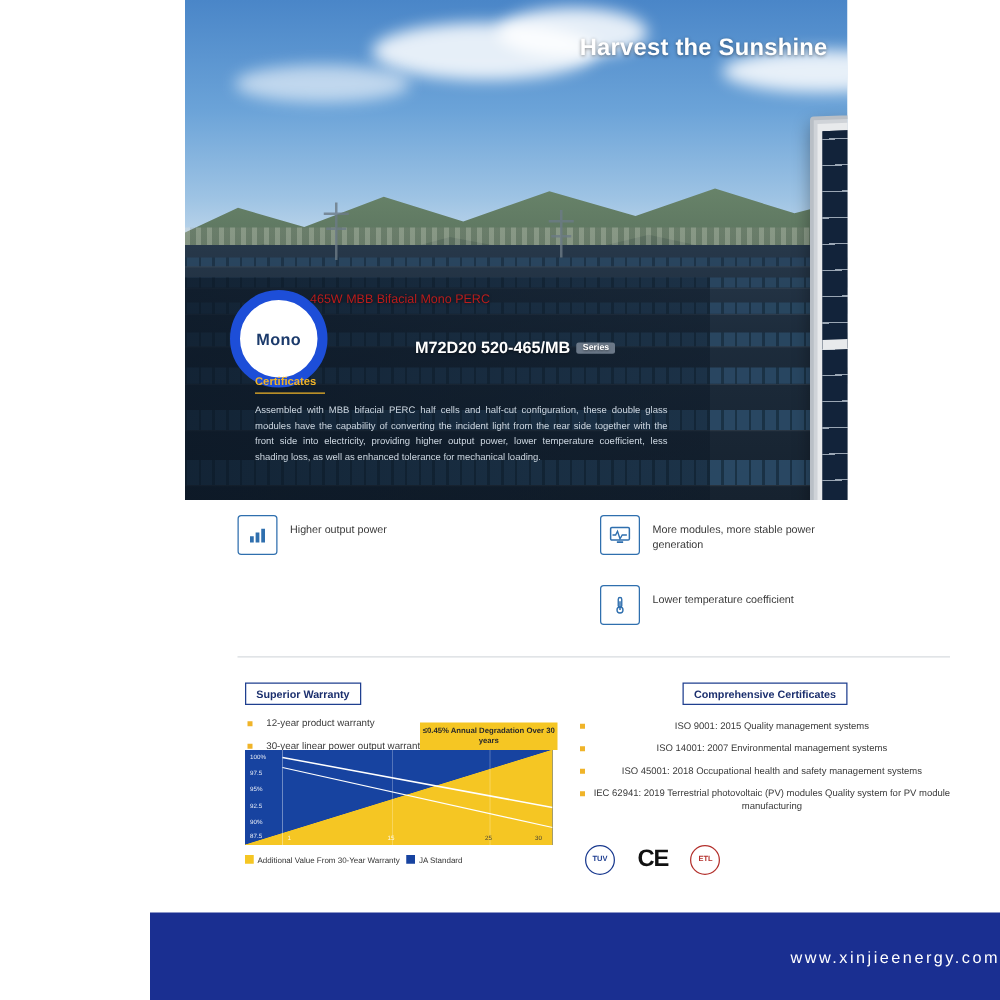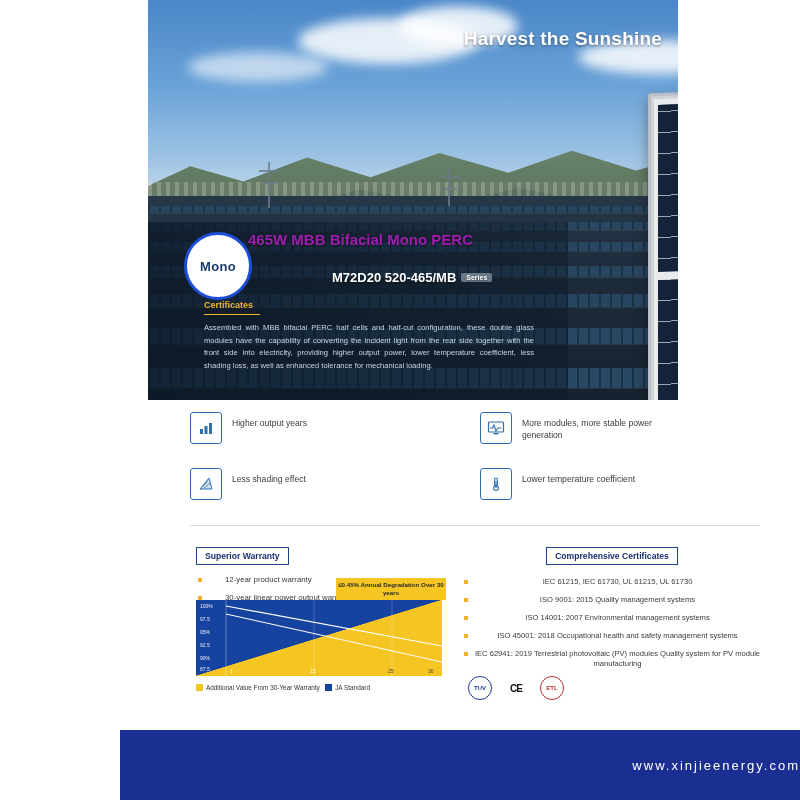--- a/index.html
+++ b/index.html
@@ -77,27 +77,27 @@
   .mod-gap{position:absolute;left:10px;right:10px;top:50%;height:8px;background:#e8eaec;margin-top:-4px;}
   .mod-bus{position:absolute;top:12px;bottom:12px;width:1px;background:rgba(220,230,240,.55);}
 
   
   .overlay{
     position:absolute;left:148px;top:222px;width:420px;height:178px;
     background:linear-gradient(to right,rgba(10,22,36,.72),rgba(10,22,36,.42));
   }
   .mono-badge{
     position:absolute;left:184px;top:232px;width:62px;height:62px;border-radius:50%;
-    background:#ffffff;color:#1b3a6b;border:3px solid #1d4ed8;
+    background:#ffffff;color:#1b3a6b;border:8px solid #1d4ed8;
     display:flex;align-items:center;justify-content:center;
     font-size:13px;font-weight:bold;letter-spacing:.3px;
   }
   .hero-title{
-    position:absolute;left:248px;top:230px;width:300px;color:#a21caf;
-    font-size:15px;line-height:19px;font-weight:bold;
+    position:absolute;left:248px;top:230px;width:300px;color:#b91c1c;
+    font-size:10px;line-height:19px;font-weight:normal;
     text-shadow:0 1px 2px rgba(0,0,0,.5);
   }
   .hero-model{
     position:absolute;left:332px;top:270px;color:#fff;font-size:13px;font-weight:bold;
     text-shadow:0 1px 2px rgba(0,0,0,.5);
   }
   .series-tag{
     display:inline-block;margin-left:5px;padding:1px 5px;border-radius:2px;
     background:#6b7888;color:#fff;font-size:7px;font-weight:bold;vertical-align:2px;
   }
@@ -125,21 +125,21 @@
 
   .hr{position:absolute;left:190px;top:525px;width:570px;height:1px;background:#d8dce0;}
 
   
   .warranty{position:absolute;left:196px;top:545px;width:246px;}
   .boxtitle{
     display:inline-block;border:1px solid #1f3f8f;color:#1b2f6e;
     font-size:8.6px;font-weight:bold;padding:3px 8px;background:#fff;
   }
   .wlist{margin:10px 0 0 2px;padding:0;list-style:none;}
-  .wlist li{font-size:7.8px;color:#3a3a3a;margin-bottom:9px;padding-left:27px;position:relative;}
+  .wlist li{font-size:7.8px;color:#3a3a3a;margin-bottom:9px;padding-left:15px;position:relative;}
   .wlist li:before{content:"";position:absolute;left:0;top:3px;width:4px;height:4px;background:#f0b429;}
 
   .chart{position:absolute;left:196px;top:600px;width:246px;height:76px;background:#1743a0;}
   .chart .yl{position:absolute;color:#fff;font-size:5px;opacity:.9;}
   .chart .blueband{
     position:absolute;left:0;top:0;width:100%;height:100%;
     background:#1743a0;
   }
   .chart .yellow{
     position:absolute;left:0;top:0;width:100%;height:100%;
@@ -156,21 +156,21 @@
   .legend span.sw{display:inline-block;width:7px;height:7px;vertical-align:-1px;margin-right:3px;}
 
   
   .certs{position:absolute;left:462px;top:545px;width:300px;text-align:center;}
   .clist{margin:12px 0 0 2px;padding:0;list-style:none;}
   .clist li{font-size:7.6px;color:#3a3a3a;margin-bottom:8px;padding-left:9px;position:relative;line-height:10px;}
   .clist li:before{content:"";position:absolute;left:0;top:3px;width:4px;height:4px;background:#f0b429;}
   .certlogos{position:absolute;left:468px;top:676px;display:flex;align-items:center;gap:18px;}
   .lg-tuv{width:22px;height:22px;border:1.5px solid #1a3a8f;border-radius:50%;color:#1a3a8f;
     font-size:6px;font-weight:bold;display:flex;align-items:center;justify-content:center;}
-  .lg-ce{font-size:10px;color:#111;font-weight:bold;letter-spacing:-1px;}
+  .lg-ce{font-size:19px;color:#111;font-weight:bold;letter-spacing:-1px;}
   .lg-etl{width:22px;height:22px;border:1.5px solid #b3302c;border-radius:50%;color:#b3302c;
     font-size:6px;font-weight:bold;display:flex;align-items:center;justify-content:center;}
 
   
   .footer{
     position:absolute;left:120px;top:730px;width:680px;height:70px;background:#1a2f91;
     display:flex;align-items:center;justify-content:flex-end;
   }
   .footer .url{color:#fff;font-size:13px;letter-spacing:2px;}
   .leftstrip{position:absolute;left:0;top:0;width:148px;height:730px;background:#fff;}
@@ -235,41 +235,31 @@
 
   <div class="features">
     <div class="feat f1">
       <div class="fi">
         <svg width="16" height="16" viewBox="0 0 16 16">
             <rect x="2" y="9" width="3" height="5" fill="#2f6fae"></rect>
             <rect x="6.5" y="6" width="3" height="8" fill="#2f6fae"></rect>
             <rect x="11" y="3" width="3" height="11" fill="#2f6fae"></rect>
           </svg>
       </div>
-      <div class="ft">Higher output years</div>
+      <div class="ft">Higher output power</div>
     </div>
     <div class="feat f2">
       <div class="fi">
         <svg width="18" height="16" viewBox="0 0 18 16">
             <rect x="1.5" y="2" width="15" height="10" rx="1" fill="none" stroke="#2f6fae" stroke-width="1.2"></rect>
             <polyline points="3,8 5.5,8 7,5 9,11 10.8,8 14.5,8" fill="none" stroke="#2f6fae" stroke-width="1.1"></polyline>
             <rect x="6.5" y="13" width="5" height="1.4" fill="#2f6fae"></rect>
           </svg>
       </div>
       <div class="ft">More modules, more stable power generation</div>
-    </div>
-    <div class="feat f3">
-      <div class="fi">
-        <svg width="16" height="16" viewBox="0 0 16 16">
-            <polygon points="2,13 11,2 14,13" fill="#cfe0f0" stroke="#2f6fae" stroke-width="1"></polygon>
-            <line x1="4" y1="11" x2="10" y2="5" stroke="#2f6fae" stroke-width=".7"></line>
-            <line x1="6" y1="12" x2="12" y2="7" stroke="#2f6fae" stroke-width=".7"></line>
-          </svg>
-      </div>
-      <div class="ft">Less shading  effect</div>
     </div>
     <div class="feat f4">
       <div class="fi">
         <svg width="16" height="16" viewBox="0 0 16 16">
             <rect x="6.6" y="2" width="2.8" height="8" rx="1.4" fill="none" stroke="#2f6fae" stroke-width="1.1"></rect>
             <circle cx="8" cy="12" r="2.4" fill="none" stroke="#2f6fae" stroke-width="1.1"></circle>
             <rect x="7.4" y="5" width="1.2" height="7" fill="#2f6fae"></rect>
           </svg>
       </div>
       <div class="ft">Lower temperature coefficient</div>
@@ -310,21 +300,20 @@
   </div>
 
   <div class="legend">
     <span class="sw" style="background:#f5c623"></span><span>Additional Value From 30-Year Warranty</span>
     &nbsp;&nbsp;<span class="sw" style="background:#1743a0"></span><span>JA Standard</span>
   </div>
 
   <div class="certs">
     <div class="boxtitle">Comprehensive Certificates</div>
     <ul class="clist">
-      <li>IEC 61215, IEC 61730, UL 61215, UL 61730</li>
       <li>ISO 9001: 2015 Quality management systems</li>
       <li>ISO 14001: 2007 Environmental management systems</li>
       <li>ISO 45001: 2018 Occupational health and safety management systems</li>
       <li>IEC 62941: 2019 Terrestrial photovoltaic (PV) modules Quality system for PV module manufacturing</li>
     </ul>
   </div>
 
   <div class="certlogos">
     <div class="lg-tuv">TUV</div>
     <div class="lg-ce">CE</div>

